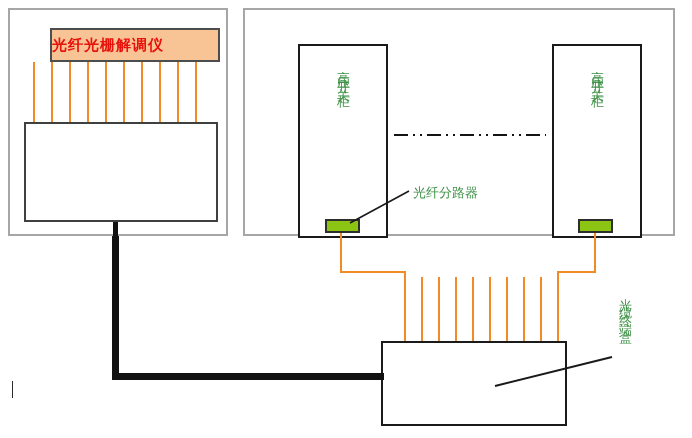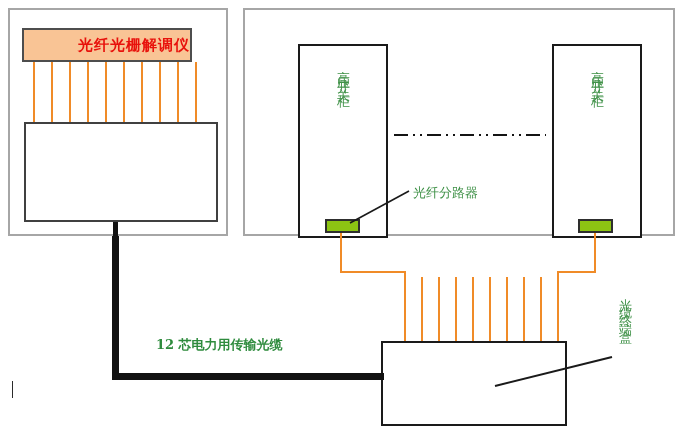--- a/index.html
+++ b/index.html
@@ -26,21 +26,22 @@
     border: 2px solid #a6a6a6;
     background: #ffffff;
   }
 
   
   .interrogator {
     border: 2px solid #4d4d4d;
     background: #f9c495;
     display: flex;
     align-items: center;
-    justify-content: flex-end;
+    justify-content: flex-start;
+    margin-left: 28px;
   }
   .interrogator-label {
     color: #e8120c;
     font-family: "DejaVu Serif", serif;
     font-weight: bold;
     font-size: 15px;
     letter-spacing: 1px;
     white-space: nowrap;
     line-height: 1;
   }
@@ -191,21 +192,20 @@
   <div class="abs fiber-v" style="left:523px; top:277px; height:66px;"></div>
   <div class="abs fiber-v" style="left:540px; top:277px; height:66px;"></div>
 
   <div class="abs rect-black" style="left:381px; top:341px; width:186px; height:85px;"></div>
 
   <div class="abs vlabel-terminal" style="left:614px; top:288px;">光缆终端盒</div>
 
   <div class="abs cable-v" style="left:112px; top:236px; height:144px;"></div>
   <div class="abs cable-h" style="left:112px; top:373px; width:272px;"></div>
 
-  <div class="abs hlabel-cable" style="left:156px; top:338px;">12 芯电力用传输光缆</div>
 
   <svg class="svg-layer" viewBox="0 0 692 438">
 
     <line x1="394" y1="135" x2="546" y2="135" stroke="#141414" stroke-width="2.2" stroke-dasharray="14 5 2 5 2 5"></line>
 
     <line x1="409" y1="191" x2="350" y2="223" stroke="#1a1a1a" stroke-width="1.6"></line>
 
     <line x1="495" y1="386" x2="612" y2="357" stroke="#1a1a1a" stroke-width="2"></line>
   </svg>
 

